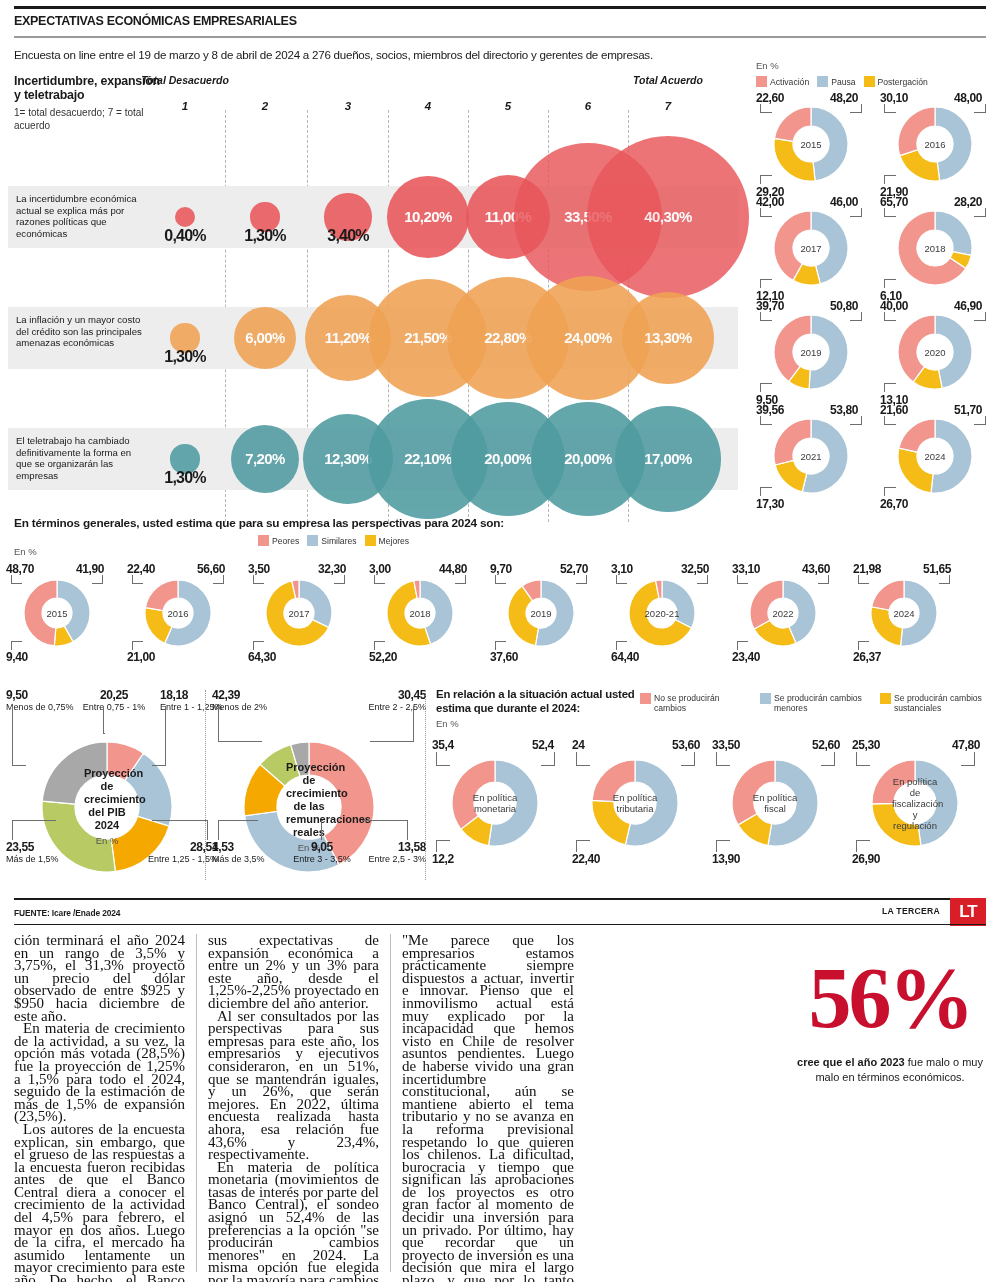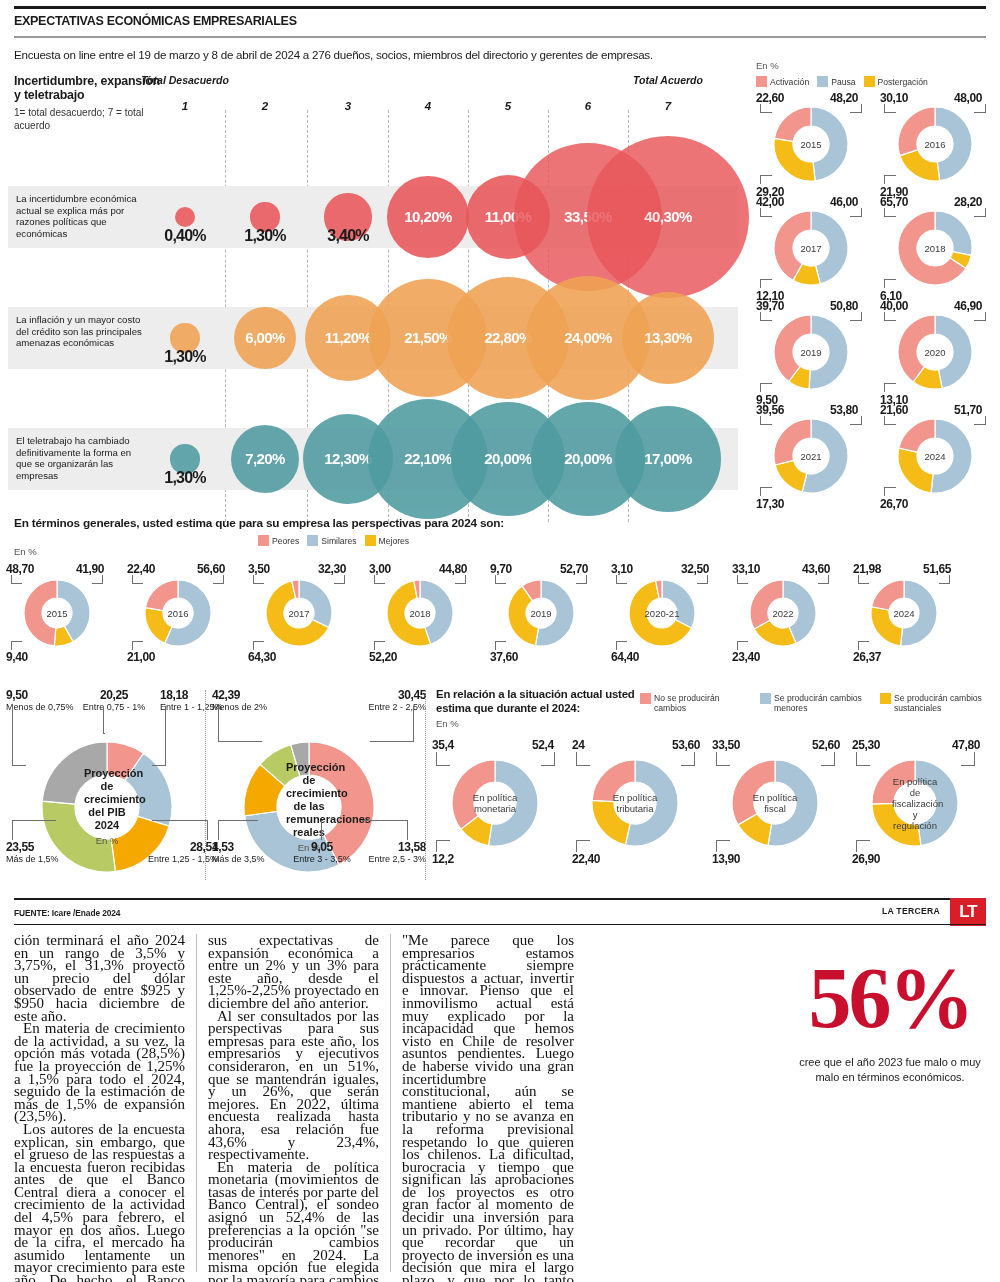--- a/index.html
+++ b/index.html
@@ -85,21 +85,21 @@
   }
   .col p + p { text-indent:9px; }
   .col p b { font-weight:bold; }
 
   .bigstat { position:absolute; left:790px; top:955px; width:200px; text-align:center; }
   .bigstat .num {
     font-family:"Liberation Serif", serif; font-size:86px; font-weight:bold;
     color:#c8102e; line-height:86px; letter-spacing:-3px;
   }
   .bigstat .cap { margin-top:14px; font-size:11px; line-height:15px; color:#1a1a1a;}
-  .bigstat .cap b { font-weight:normal;text-align:center; }
+  .bigstat .cap b { font-weight:bold;text-align:center; }
   .dotend { display:inline-block; width:8px; height:8px; border-radius:50%; background:#1a1a1a; vertical-align:middle; margin-left:2px;}
 </style>
 </head>
 <body>
 
 <div class="page">
 
   <div class="rule-top"></div>
   <div class="kicker">EXPECTATIVAS ECONÓMICAS EMPRESARIALES</div>
   <div class="rule-under"></div>

